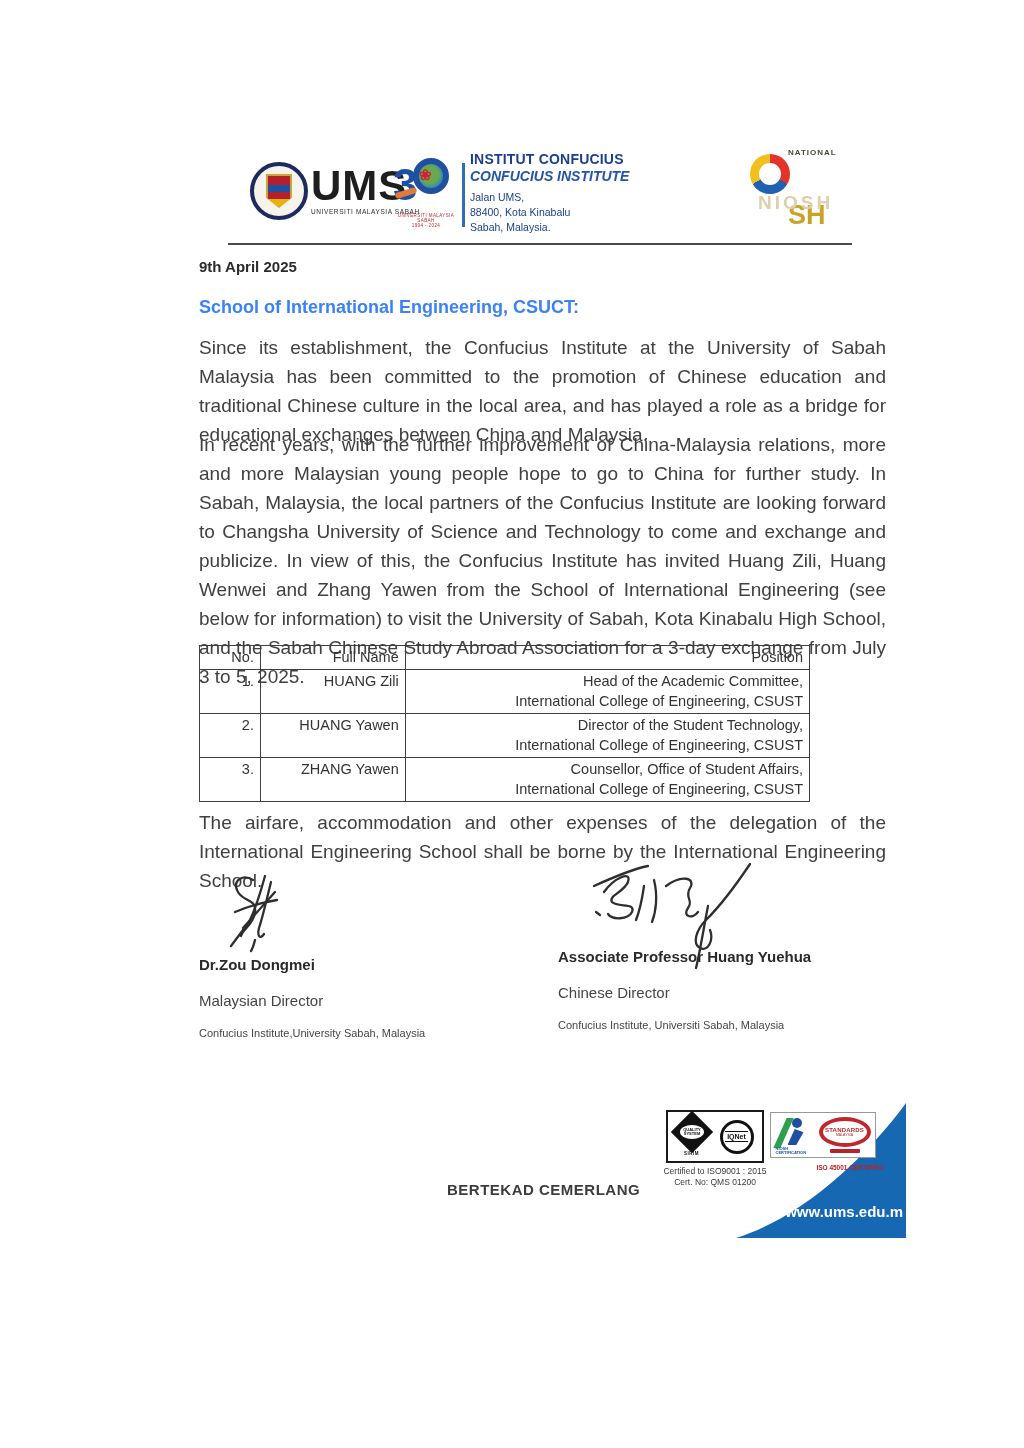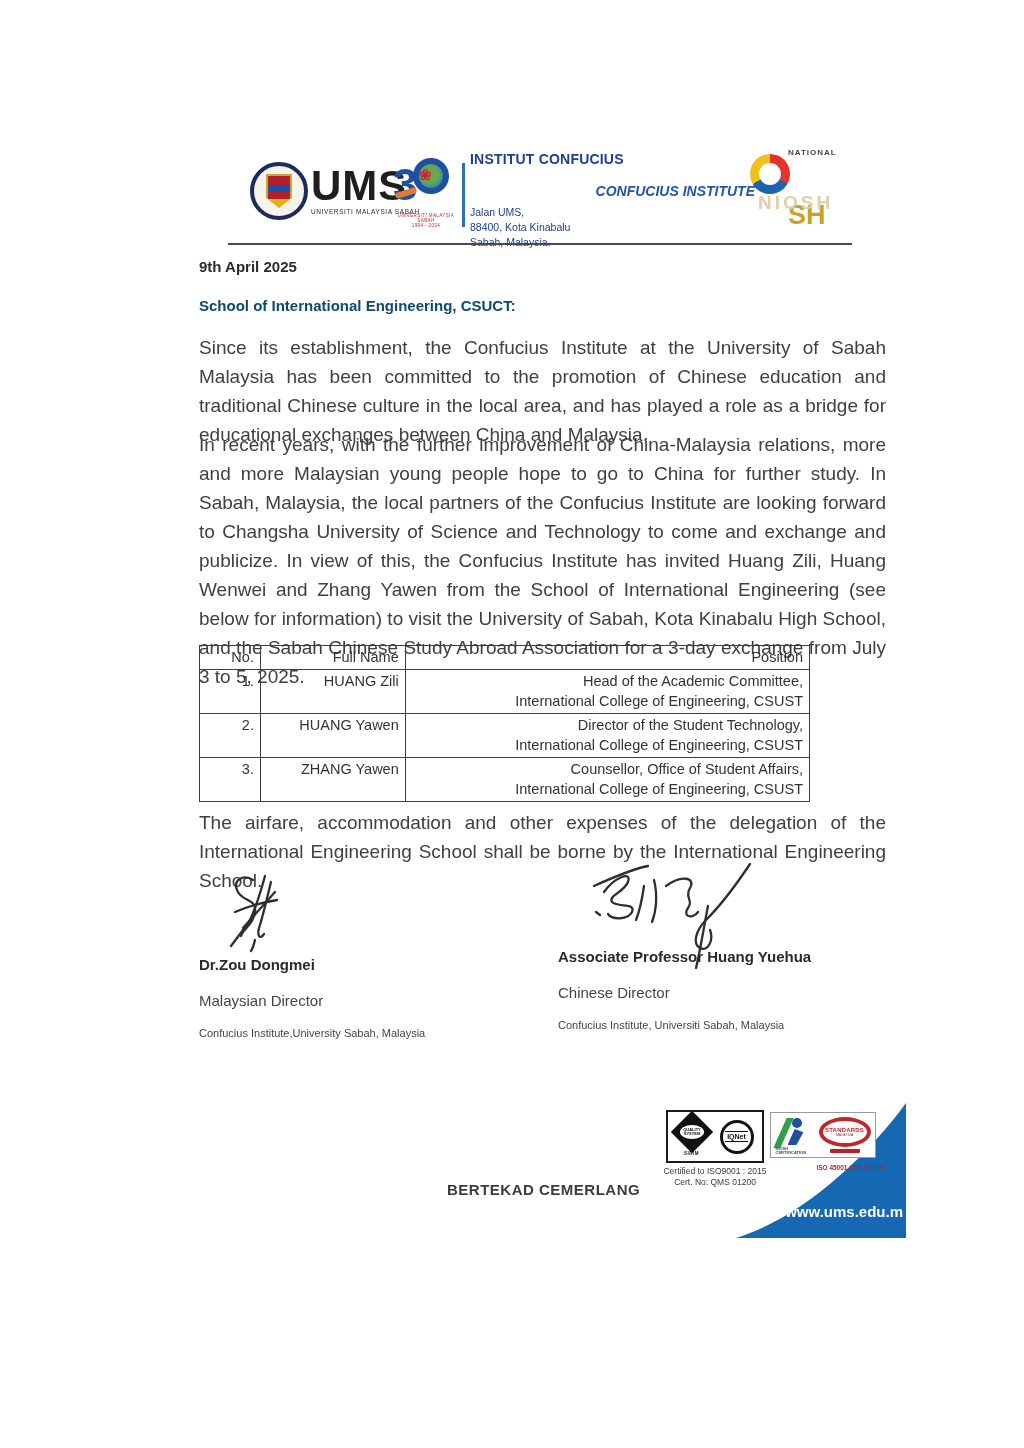--- a/index.html
+++ b/index.html
@@ -24,39 +24,39 @@
   .anniv { left:393px; top:158px; width:66px; height:74px; }
   .anniv-num { position:relative; font-size:44px; font-weight:800; color:#1f4fa0; line-height:50px; letter-spacing:-2px; }
   .anniv-zero { display:inline-block; width:36px; height:36px; border:6px solid #1f4fa0; border-radius:50%;
     background:radial-gradient(circle at 45% 45%, #6aa84f 0 45%, #2e86c1 75%); vertical-align:6px; margin-left:-2px; }
   .anniv-flower { position:absolute; top:-8px; left:26px; color:#cf2133; font-size:15px; }
   .anniv-stripe { position:absolute; left:2px; top:32px; width:22px; height:6px; background:#e07b39; border-radius:3px; transform:rotate(-18deg); }
   .anniv-caption { font-size:4.5px; color:#c0272d; text-align:center; margin-top:3px; letter-spacing:0.4px; line-height:5px; }
   .vline { left:462px; top:163px; width:3px; height:64px; background:#2e6fb5; }
   .inst { left:470px; top:151px; width:285px; }
   .inst-my { font-size:14px; font-weight:700; color:#1b3e8e; letter-spacing:0.2px; }
-  .inst-en { font-size:14px; font-weight:700; font-style:italic; color:#2453ab; margin-top:16px;text-align:right; }
+  .inst-en { font-size:14px; font-weight:700; font-style:italic; color:#2453ab; margin-top:1px; }
   .inst-cols { display:flex; margin-top:6px; font-size:10.5px; color:#1d3f8c; line-height:15px; }
   .inst-addr { width:152px; }
   .inst-contacts { width:230px; }
   .contact-row { display:flex; }
   .contact-label { width:64px; flex:0 0 64px; }
   .contact-link { color:#2456b0; text-decoration:underline; cursor:pointer; }
   .osh { left:744px; top:142px; width:110px; height:90px; }
   .osh-national { position:absolute; left:44px; top:6px; font-size:8px; font-weight:700; color:#4a463c; letter-spacing:1px; }
   .osh-ring { position:absolute; left:6px; top:12px; width:40px; height:40px; border-radius:50%;
     background:conic-gradient(#e63329 0 120deg, #1f63b0 120deg 240deg, #f2c01d 240deg 360deg); }
   .osh-ring::after { content:""; position:absolute; left:9px; top:9px; width:22px; height:22px; border-radius:50%; background:#fff; }
   .osh-sh { position:absolute; left:44px; top:14px; font-size:27px; font-weight:800; color:#c9a227; letter-spacing:0px;margin-top:44px; }
   .osh-award { position:absolute; left:14px; top:50px; font-size:19px; font-weight:700; color:#ddd0ab; letter-spacing:3px; }
   .head-rule { left:228px; top:243px; width:624px; height:2px; background:#4a4a4a; }
 
   
   .date { left:199px; top:258px; font-size:15px; font-weight:700; color:#2c2c2c; }
-  .salutation { left:199px; top:297px; font-size:15px; font-weight:700; color:#0c4a6e; }
+  .salutation { left:199px; top:297px; font-size:18px; font-weight:700; color:#3b82f6; }
   .para { left:199px; width:687px; font-size:19px; line-height:29px; text-align:justify; color:#404040; }
   .para1 { top:333px; }
   .para2 { top:430px; }
   .closing { top:808px; }
 
   
   .delegates { left:199px; top:645px; width:611px; border-collapse:collapse; font-size:14.5px; color:#333; }
   .delegates td, .delegates th { border:1.6px solid #3f3f3f; text-align:right; vertical-align:top; padding:1px 6px 2px 10px; font-weight:400; line-height:20px; }
   .delegates th { height:22px; }
   .col-no { width:61px; } .col-name { width:145px; } .col-pos { width:405px; }

